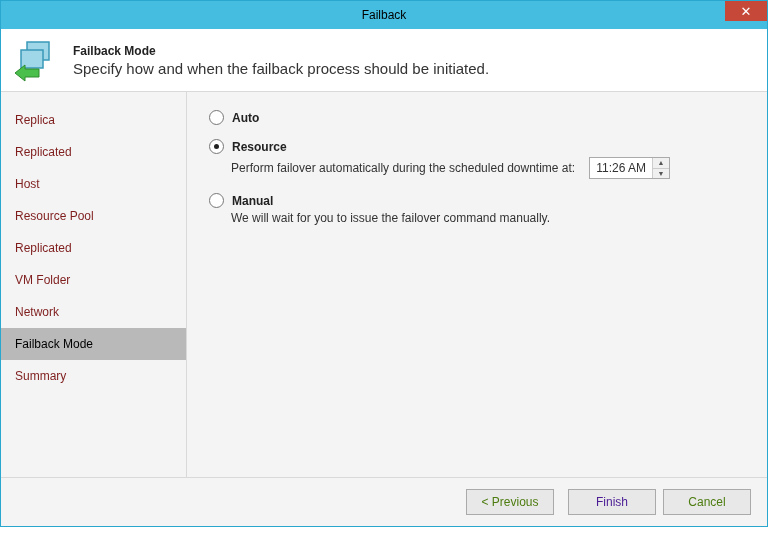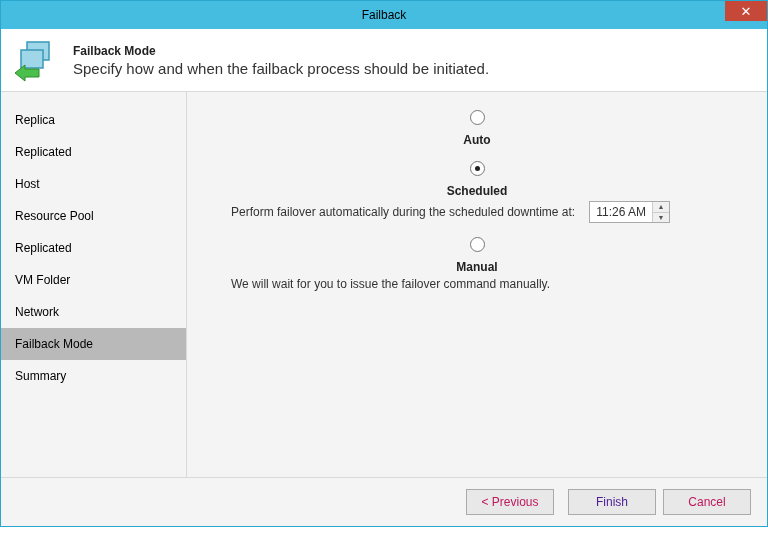--- a/index.html
+++ b/index.html
@@ -77,21 +77,21 @@
   }
   .sidebar {
     width: 185px;
     background: #f4f4f4;
     border-right: 1px solid #d9d9d9;
     padding-top: 12px;
   }
   .sidebar .item {
     padding: 8px 14px;
     font-size: 12px;
-    color: #000000;
+    color: #7f1d1d;
     cursor: pointer;
     height: 16px;
     display: flex;
     align-items: center;
   }
   .sidebar .item.active {
     background: #b9b9b9;
     color: #000;
   }
   .content {
@@ -99,21 +99,20 @@
     background: #f4f4f4;
     padding: 18px 22px 10px 22px;
   }
   .opt {
     margin-bottom: 14px;
   }
   .opt-row {
     display: flex;
     align-items: center;
     gap: 8px;
-    flex-direction: column;
   }
   .opt-title {
     font-weight: bold;
     font-size: 12px;
   }
   .opt-desc {
     font-size: 12px;
     color: #333;
     margin-left: 22px;
     margin-top: 3px;
@@ -187,21 +186,21 @@
   .btn {
     width: 86px;
     height: 24px;
     border: 1px solid #aaa;
     background: #e8e8e8;
     font-size: 12px;
     display: flex;
     align-items: center;
     justify-content: center;
     cursor: pointer;
-    color: #be185d;
+    color: #4d7c0f;
   }
   .btn.disabled {
     color: #4c1d95;
     cursor: default;
   }
   .btn.gap {
     margin-left: 7px;
   }
   .icon-failback {
     flex: none;
@@ -251,21 +250,21 @@
       <div class="opt">
         <div class="opt-row">
           <span class="radio"></span>
           <span class="opt-title">Auto</span>
         </div>
       </div>
 
       <div class="opt">
         <div class="opt-row">
           <span class="radio checked"></span>
-          <span class="opt-title">Scheduled</span>
+          <span class="opt-title">Resource</span>
         </div>
         <div class="opt-desc">
           <span>Perform failover automatically during the scheduled downtime at:</span>
           <span class="timebox">
             <span class="tval">11:26 AM</span>
             <span class="spin">
               <span>▲</span>
               <span>▼</span>
             </span>
           </span>

